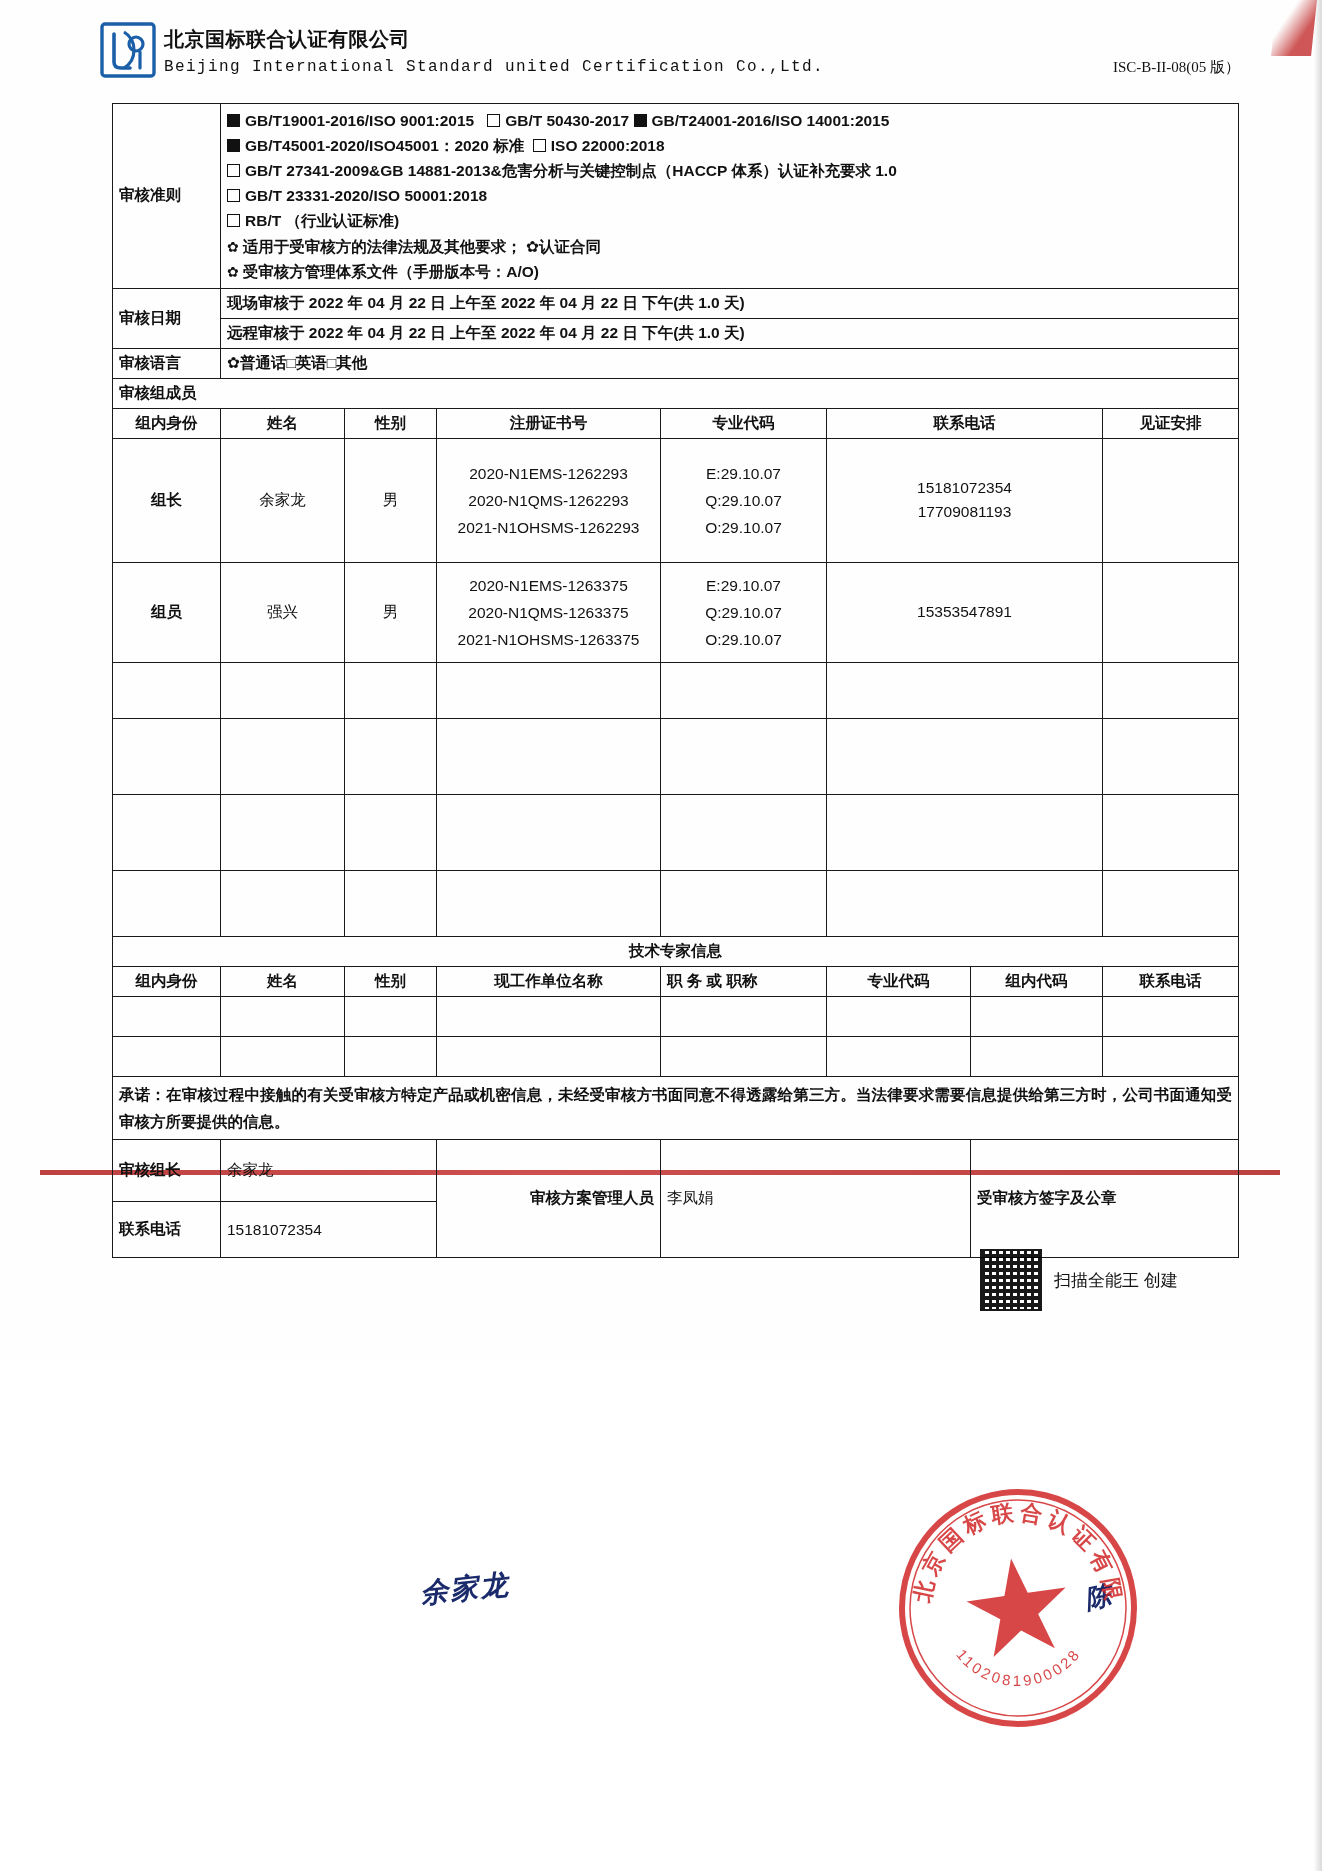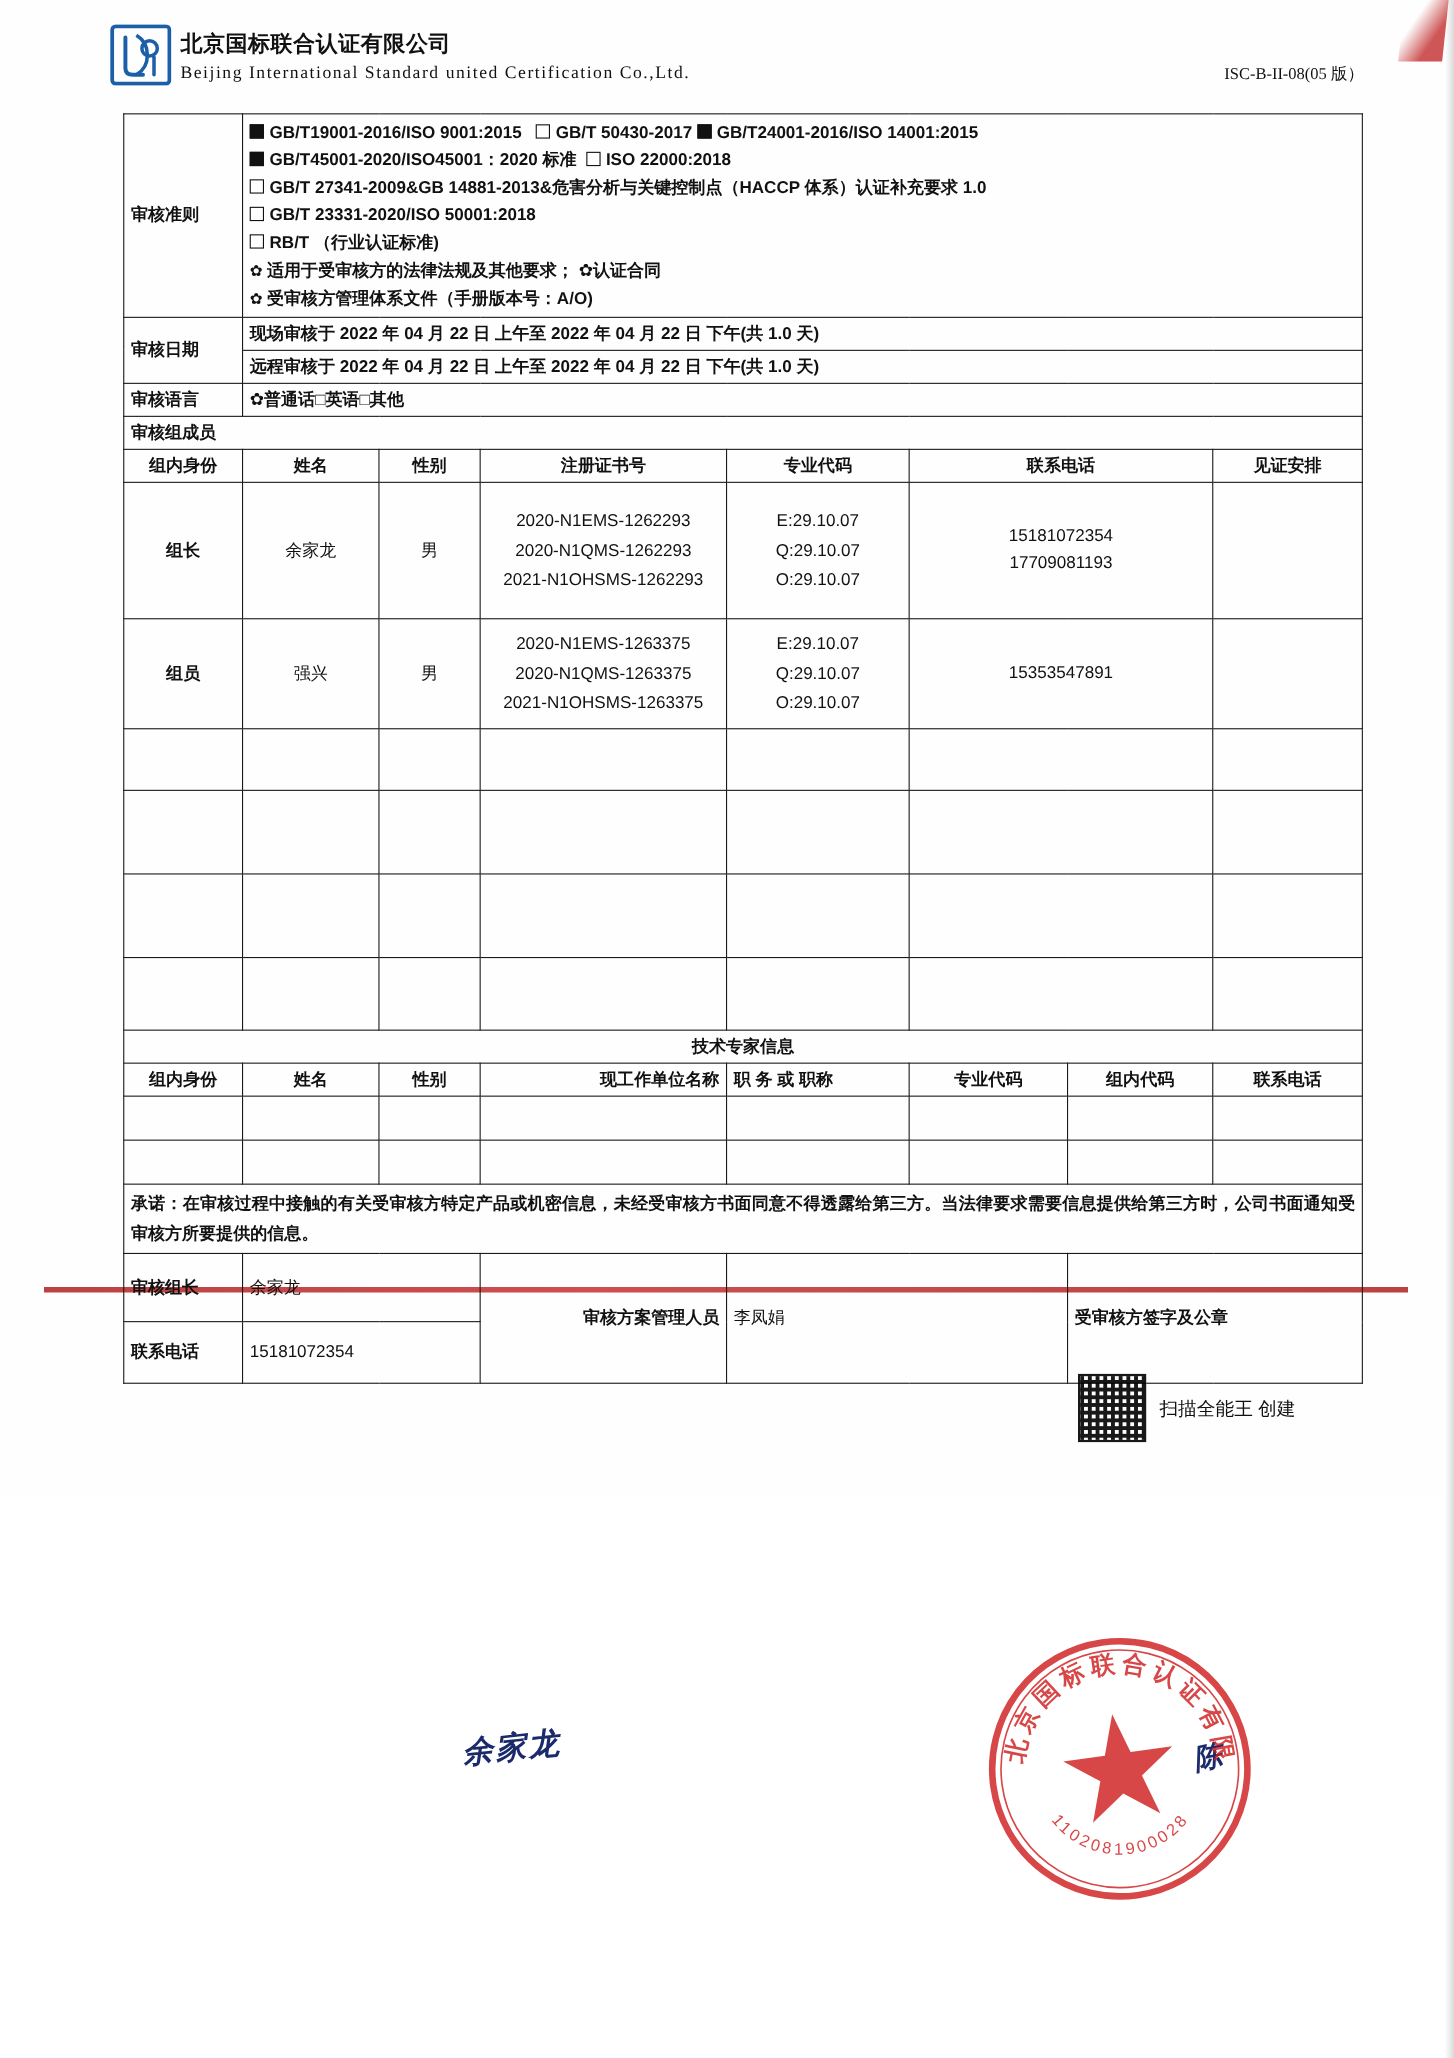--- a/index.html
+++ b/index.html
@@ -60,21 +60,21 @@
     left: 64px; top: 6px;
     font-size: 20px;
     font-weight: 700;
     letter-spacing: 0.5px;
   }
   .company-en {
     position: absolute;
     left: 64px; top: 38px;
     font-size: 16px;
     letter-spacing: 1.4px;
-    font-family: Liberation Serif, serif;
+    font-family: Liberation Mono, monospace;
   }
   .doc-code {
     position: absolute;
     right: 20px; top: 38px;
     font-size: 15px;
     white-space: nowrap;
   }
 
   
   table.main {
@@ -401,21 +401,21 @@
     </tr>
 
     <tr>
       <td class="expert-title" colspan="8">技术专家信息</td>
     </tr>
 
     <tr>
       <td class="hdr">组内身份</td>
       <td class="hdr">姓名</td>
       <td class="hdr">性别</td>
-      <td class="hdr" style="text-align:right">现工作单位名称</td>
+      <td class="hdr" style="text-align:center">现工作单位名称</td>
       <td class="hdr" style="text-align:left;width:100px">职 务 或 职称</td>
       <td class="hdr">专业代码</td>
       <td class="hdr">组内代码</td>
       <td class="hdr">联系电话</td>
     </tr>
 
     <tr style="height:40px">
       <td></td>
       <td></td>
       <td></td>

